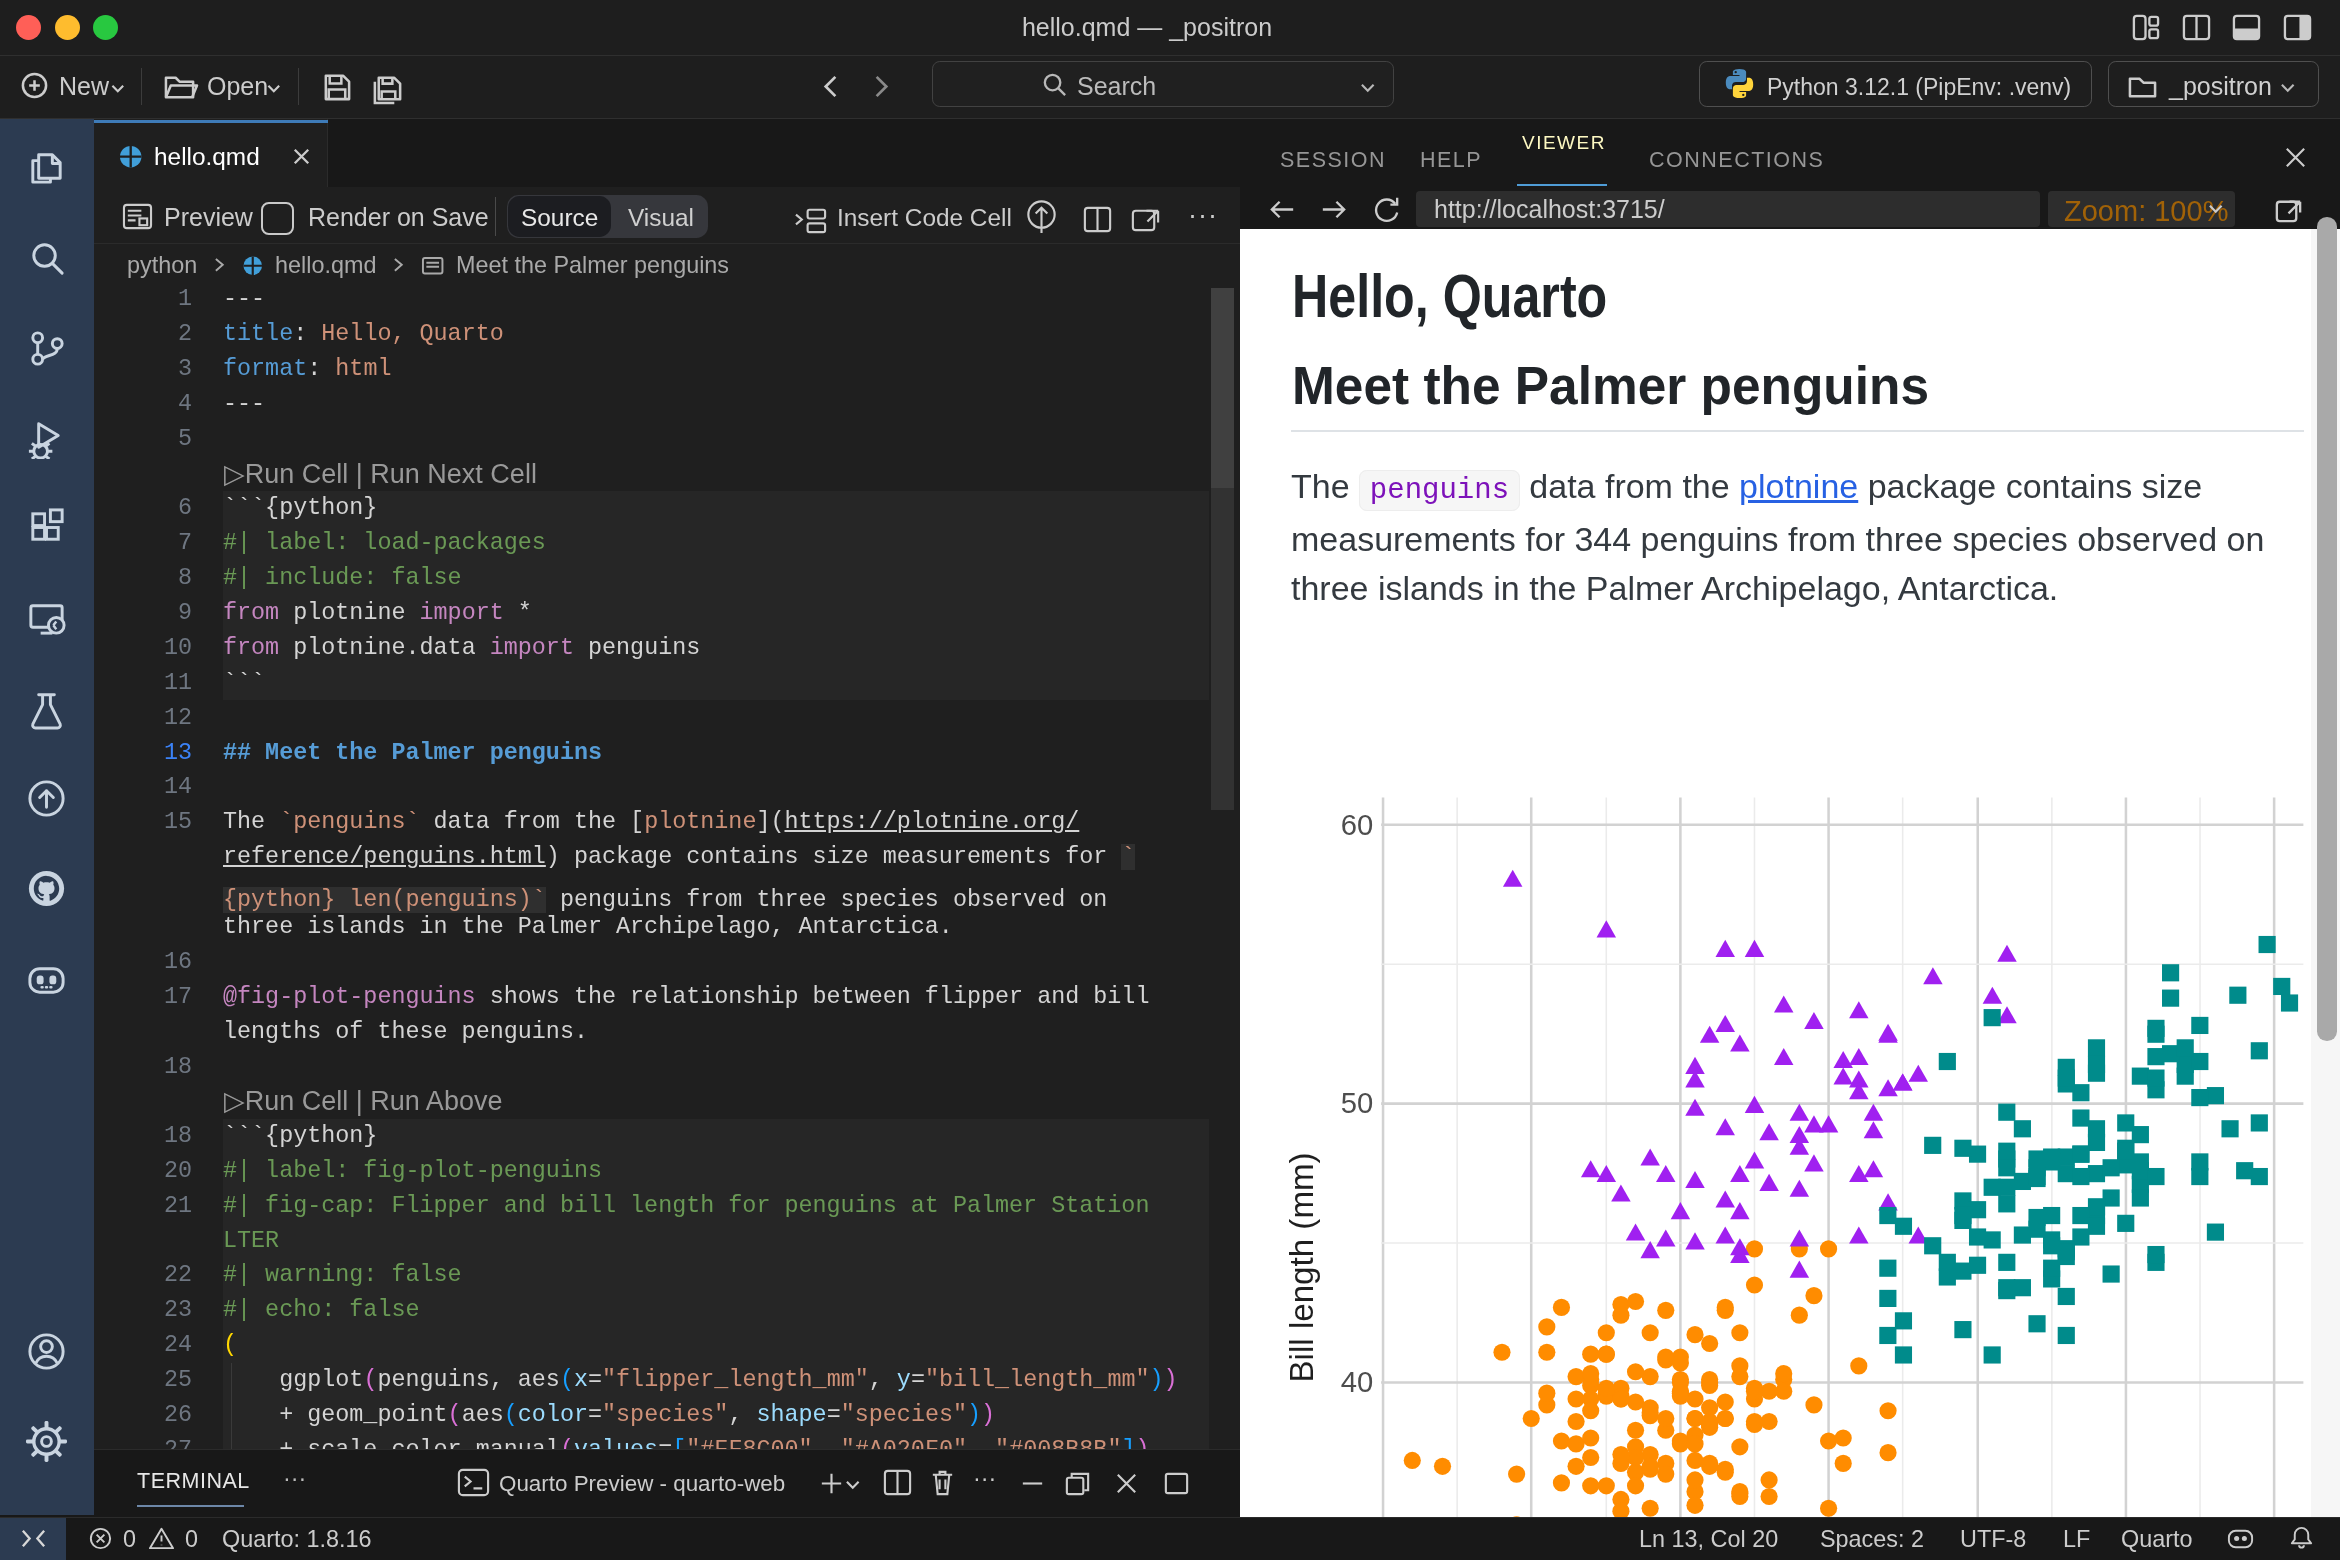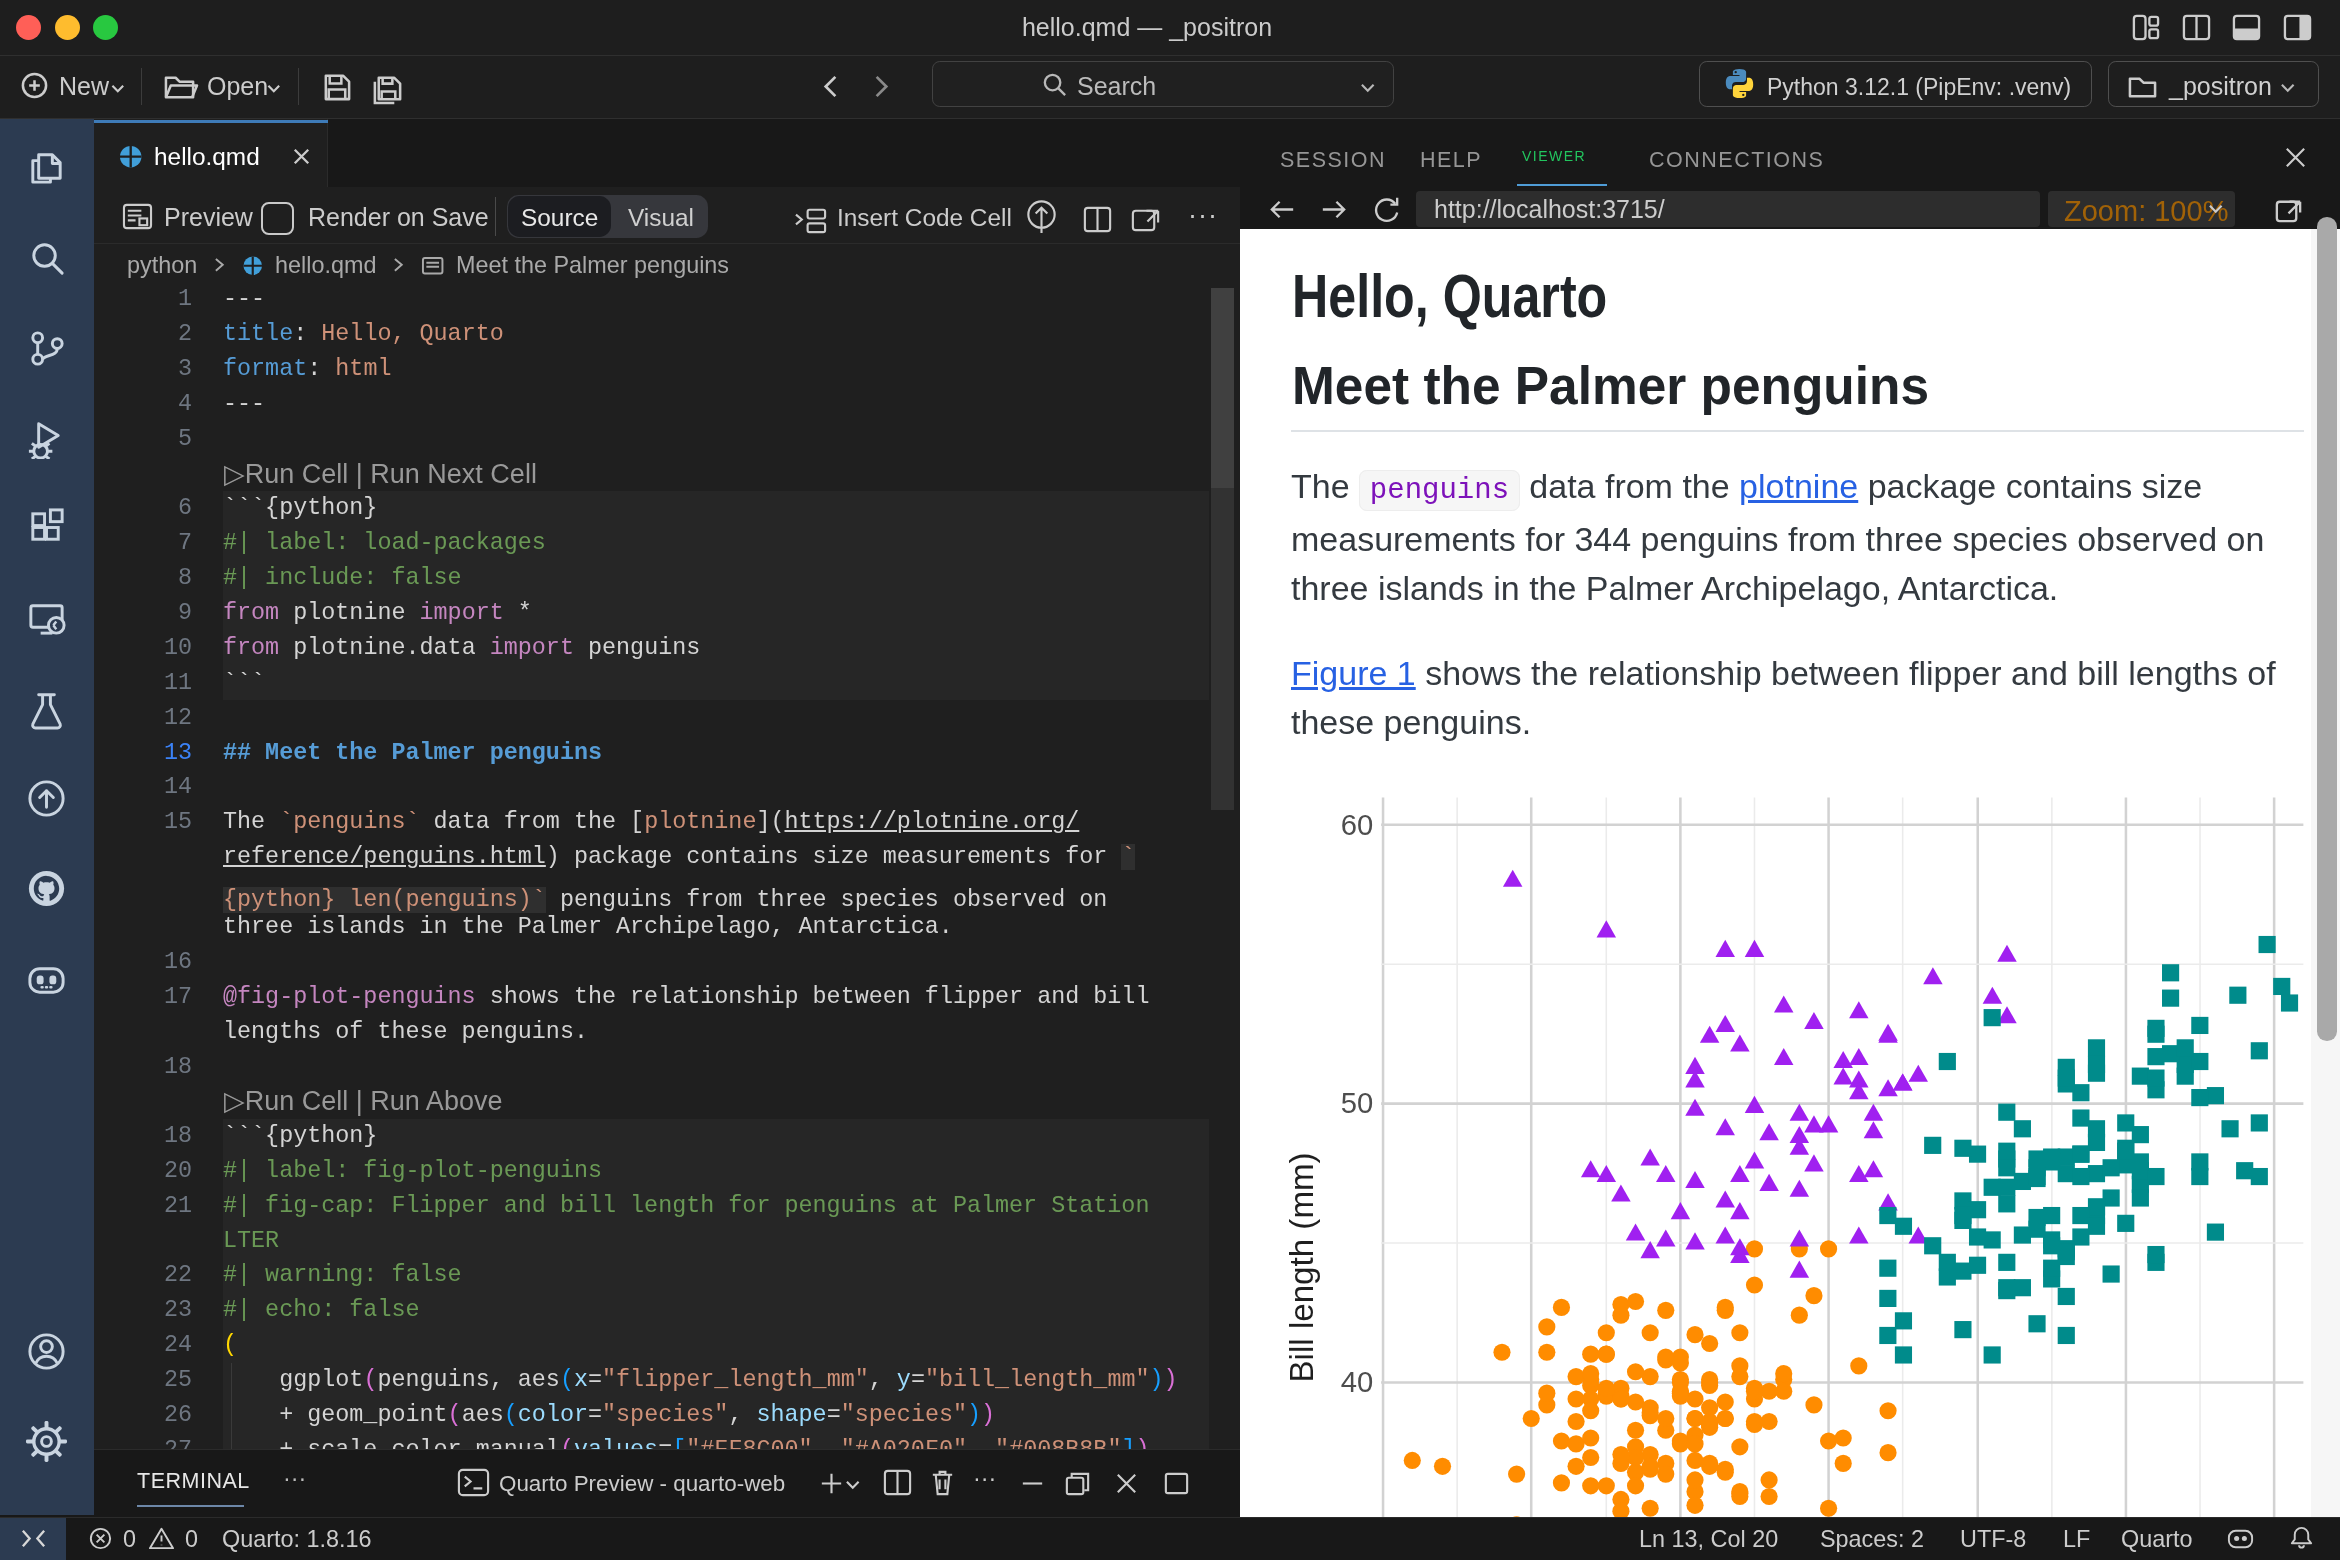--- a/index.html
+++ b/index.html
@@ -317,21 +317,21 @@
   </svg>
 <svg class="abs" style="left:1112px;top:1469px" width="29" height="29" viewBox="0 0 30 30" fill="none">
     <path d="M6 6 l18 18 M24 6 l-18 18" stroke="#cccccc" stroke-width="2.2" fill="none"></path>
   </svg>
 <svg class="abs" style="left:1162px;top:1469px" width="29" height="29" viewBox="0 0 30 30" fill="none">
     <rect x="4" y="5" width="22" height="20" rx="2" stroke="#cccccc" stroke-width="2.2" fill="none"></rect>
   </svg>
 <div class="abs" style="left:1240px;top:119px;width:1101px;height:1399px;background:#181818"></div>
 <div class="abs" style="left:1280px;top:148px;color:#969696;font-size:21.5px;letter-spacing:1.5px">SESSION</div>
 <div class="abs" style="left:1420px;top:148px;color:#969696;font-size:21.5px;letter-spacing:1.5px">HELP</div>
-<div class="abs" style="left:1522px;top:148px;color:#22c55e;font-size:14px;letter-spacing:1.5px">VIEWER</div>
+<div class="abs" style="left:1522px;top:132px;color:#fef9c3;font-size:19px;letter-spacing:1.5px">VIEWER</div>
 <div class="abs" style="left:1517px;top:184px;width:90px;height:2px;background:#4f9cd6"></div>
 <div class="abs" style="left:1649px;top:148px;color:#969696;font-size:21.5px;letter-spacing:1.5px">CONNECTIONS</div>
 <svg class="abs" style="left:2282px;top:144px" width="27" height="27" viewBox="0 0 28 28" fill="none">
     <path d="M5 5 L23 23 M23 5 L5 23" stroke="#cccccc" stroke-width="2.2"></path>
   </svg>
 <svg class="abs" style="left:1266px;top:193px" width="33" height="33" viewBox="0 0 34 34" fill="none">
     <path d="M28 17 H6 M14 9 l-8 8 8 8" stroke="#cccccc" stroke-width="2.4" fill="none"></path>
   </svg>
 <svg class="abs" style="left:1317px;top:193px" width="33" height="33" viewBox="0 0 34 34" fill="none">
     <path d="M6 17 H28 M20 9 l8 8 -8 8" stroke="#cccccc" stroke-width="2.4" fill="none"></path>
@@ -349,21 +349,20 @@
   </svg>
 <svg class="abs" style="left:2272px;top:193px" width="33" height="33" viewBox="0 0 34 34" fill="none">
     <rect x="5" y="9" width="20" height="20" rx="3" stroke="#cccccc" stroke-width="2.4" fill="none"></rect>
     <path d="M18 9 h11 M29 9 v11 M29 9 l-12 12" stroke="#cccccc" stroke-width="2.4" fill="none"></path>
   </svg>
 <div class="abs" style="left:1240px;top:229px;width:1101px;height:1288px;background:#ffffff;overflow:hidden">
 <div class="abs" style="left:52px;top:31px;font-size:62px;font-weight:700;color:#212529;transform:scaleX(0.81);transform-origin:0 0">Hello, Quarto</div>
 <div class="abs" style="left:52px;top:126px;font-size:53px;font-weight:700;color:#212529;transform:scaleX(0.97);transform-origin:0 0">Meet the Palmer penguins</div>
 <div class="abs" style="left:51px;top:201px;height:2px;background:#dee2e6;width:1013px"></div>
 <div class="abs" style="left:51px;top:233px;width:1016px;font-size:34px;line-height:49px;color:#343a40">The <span style="font-family:'Liberation Mono',monospace;font-size:29px;color:#7d12ba;background:#f6f6f6;border:1px solid #ededed;border-radius:7.8px;padding:2.9px 9.8px">penguins</span> data from the <span style="color:#2761e3;text-decoration:underline">plotnine</span> package contains size measurements for 344 penguins from three species observed on three islands in the Palmer Archipelago, Antarctica.</div>
-<div class="abs" style="left:51px;top:420px;width:1016px;font-size:34px;line-height:49px;color:#343a40"><span style="color:#2761e3;text-decoration:underline">Figure 1</span> shows the relationship between flipper and bill lengths of these penguins.</div>
 </div>
 <svg class="abs" style="left:0;top:0" width="2341" height="1517" viewBox="0 0 2400 1556">
     <line x1="1418" y1="818" x2="1418" y2="1556" stroke="#d2d2d2" stroke-width="2.6"></line>
 <line x1="1494" y1="818" x2="1494" y2="1556" stroke="#ebebeb" stroke-width="1.6"></line>
 <line x1="1570" y1="818" x2="1570" y2="1556" stroke="#d2d2d2" stroke-width="2.6"></line>
 <line x1="1647" y1="818" x2="1647" y2="1556" stroke="#ebebeb" stroke-width="1.6"></line>
 <line x1="1723" y1="818" x2="1723" y2="1556" stroke="#d2d2d2" stroke-width="2.6"></line>
 <line x1="1799" y1="818" x2="1799" y2="1556" stroke="#ebebeb" stroke-width="1.6"></line>
 <line x1="1875" y1="818" x2="1875" y2="1556" stroke="#d2d2d2" stroke-width="2.6"></line>
 <line x1="1951" y1="818" x2="1951" y2="1556" stroke="#ebebeb" stroke-width="1.6"></line>

